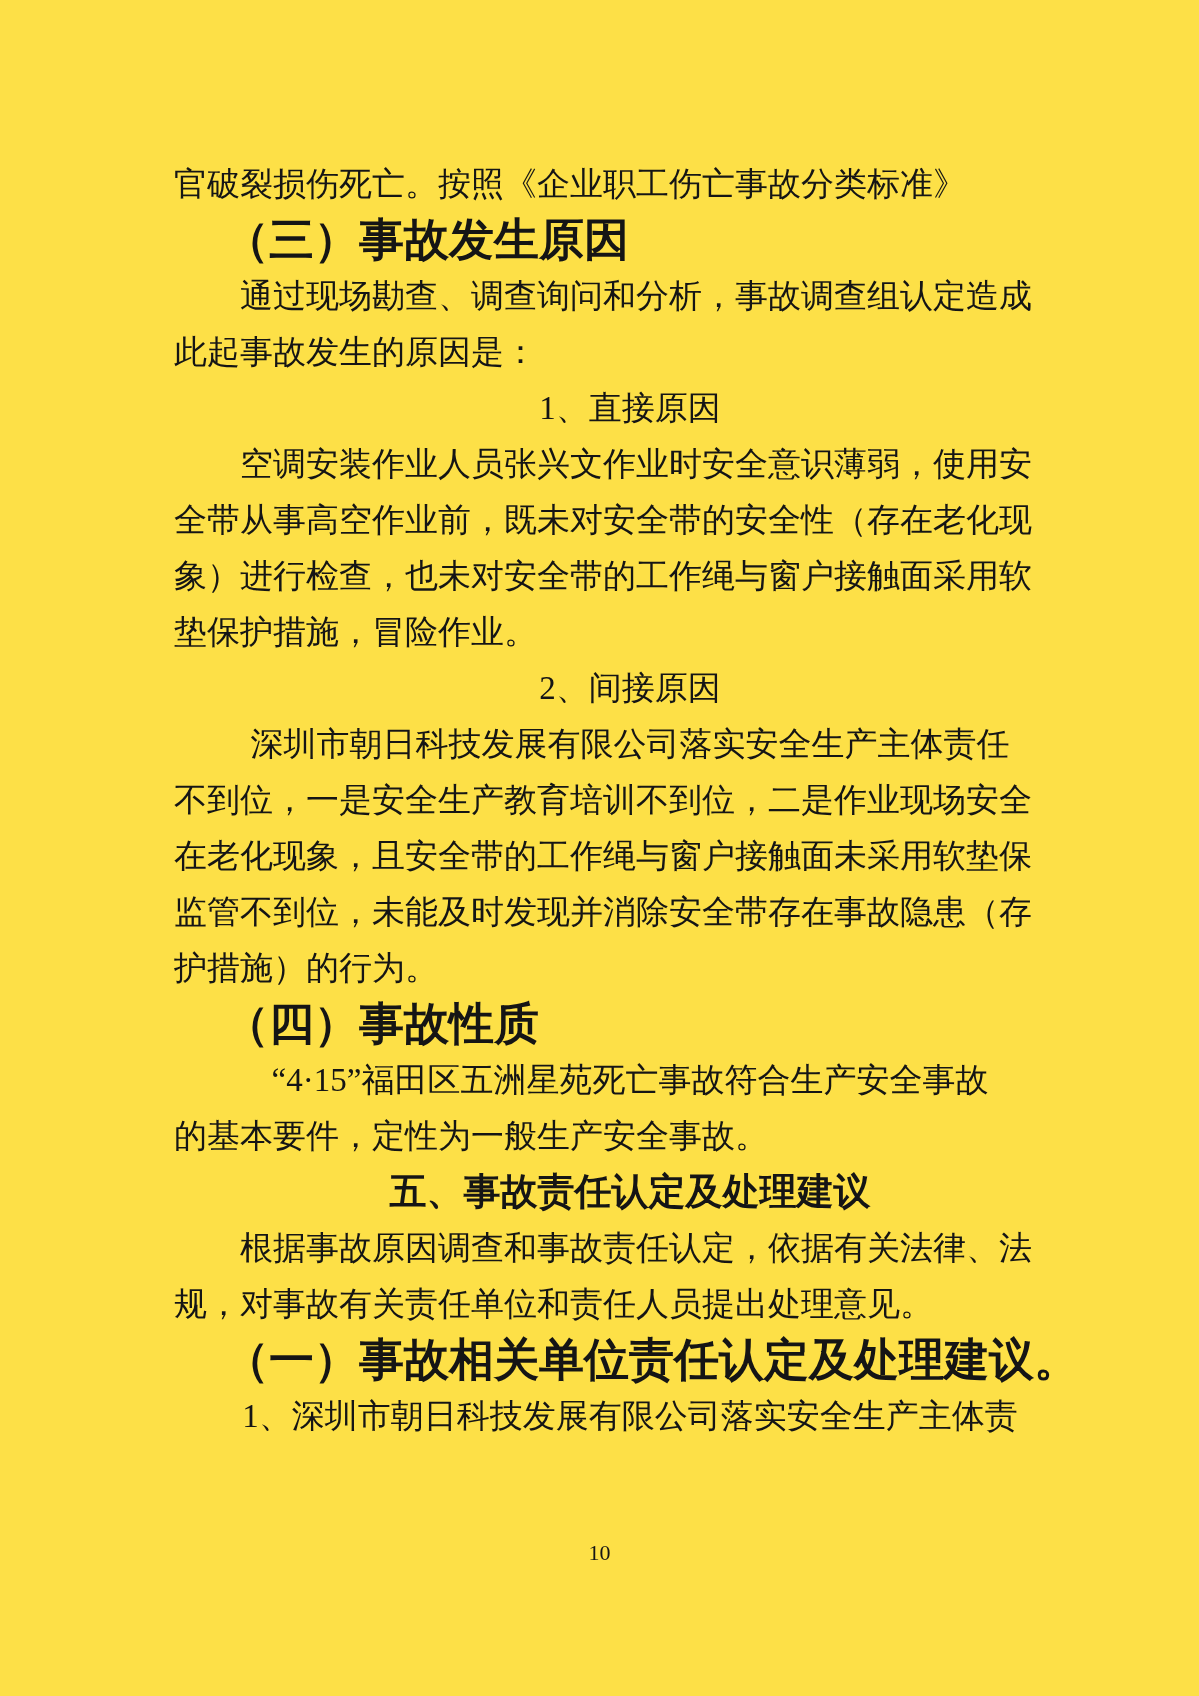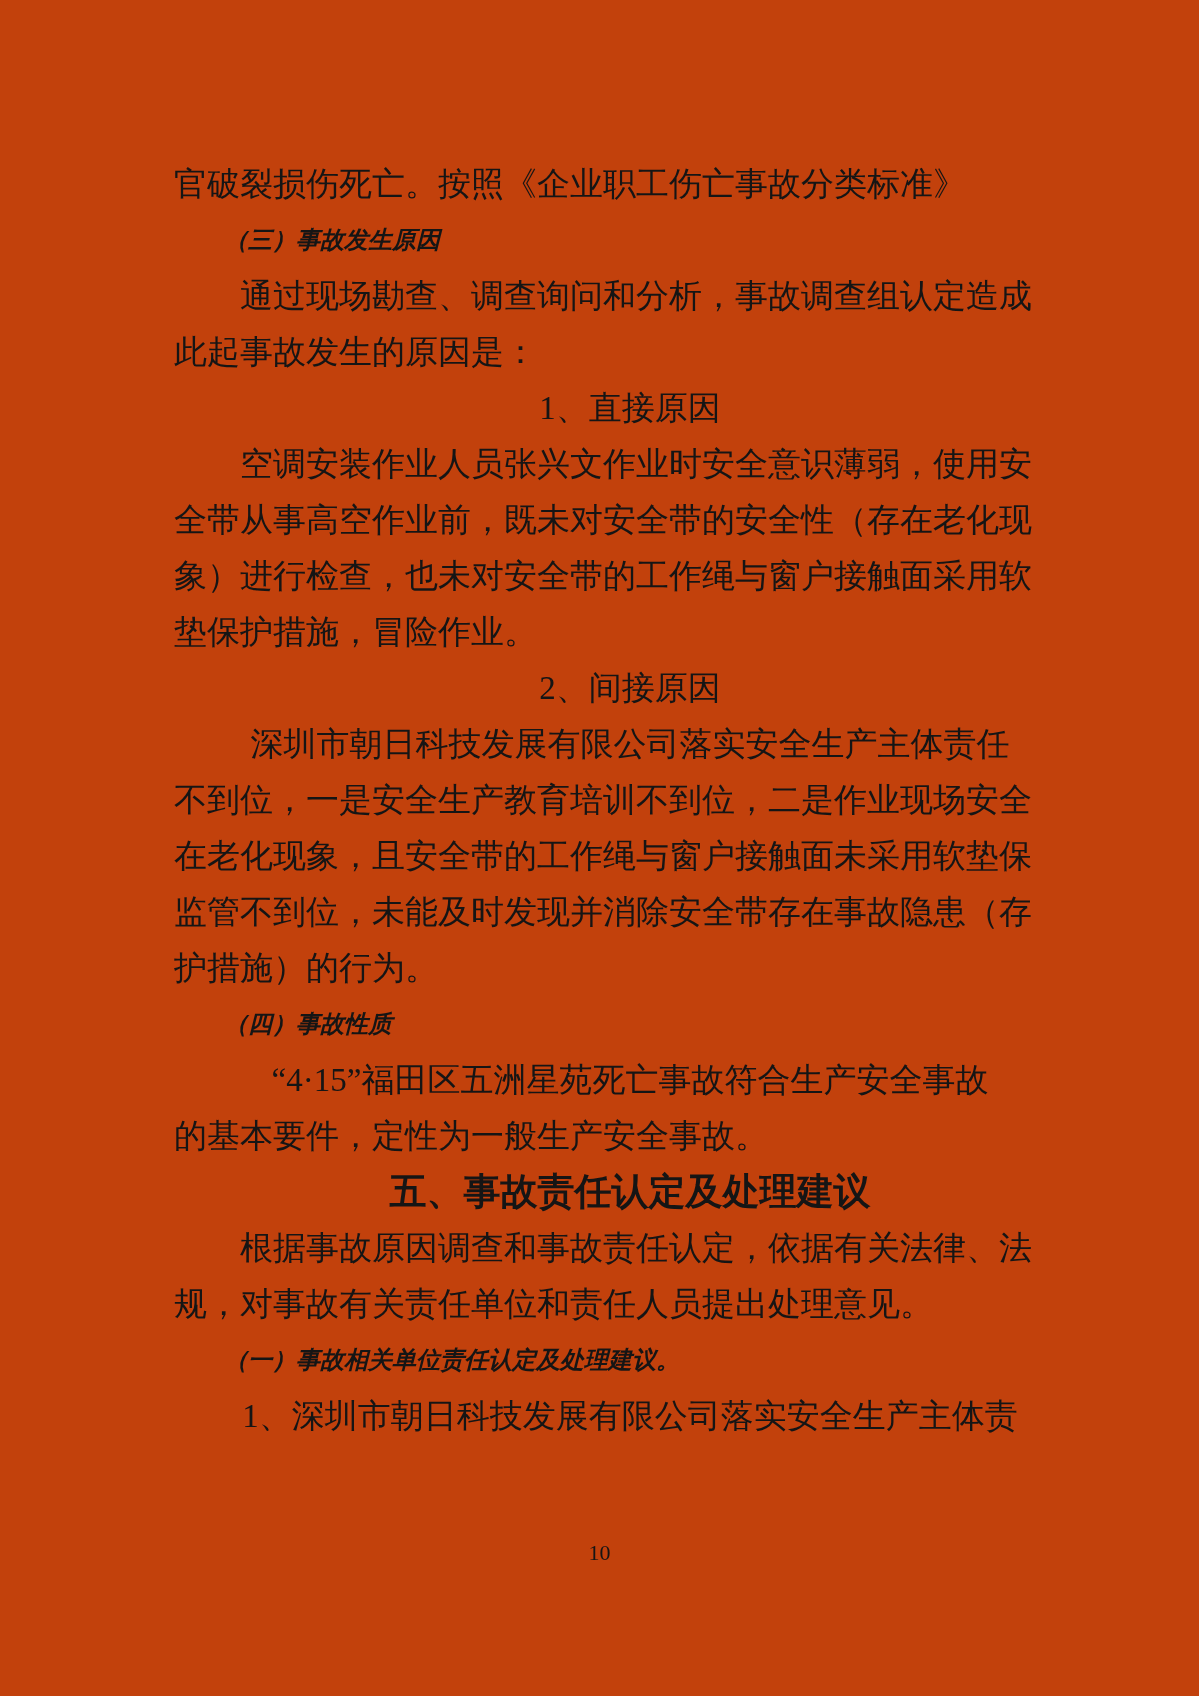--- a/index.html
+++ b/index.html
@@ -4,21 +4,21 @@
 <style>
   html, body {
     margin: 0;
     padding: 0;
     background: #ffffff;
   }
   .page {
     position: relative;
     width: 1199px;
     height: 1696px;
-    background: #c2410c;
+    background: #fde047;
     overflow: hidden;
     font-family: "Liberation Serif", "DejaVu Serif", serif;
     color: #151515;
   }
   .text-block {
     position: absolute;
     left: 174px;
     top: 156px;
     width: 846px;
   }
@@ -32,22 +32,21 @@
   .indent-none  { padding-left: 0; }
   .indent-first { padding-left: 66px; text-align: center; }
   .indent-paren { padding-left: 50px; }
   .style-body {
     font-family: "Liberation Serif", "DejaVu Serif", serif;
     font-weight: normal;
   }
   .style-sub-heading {
     font-family: "Liberation Sans", "DejaVu Sans", sans-serif;
     font-weight: bold;
-    font-size: 24px;
-    font-style: italic;
+    font-size: 45px;
   }
   .style-major-heading {
     font-family: "Liberation Sans", "DejaVu Sans", sans-serif;
     font-weight: bold;
     font-size: 37px;
   }
   .footer-page-number {
     position: absolute;
     left: 0;
     right: 0;

